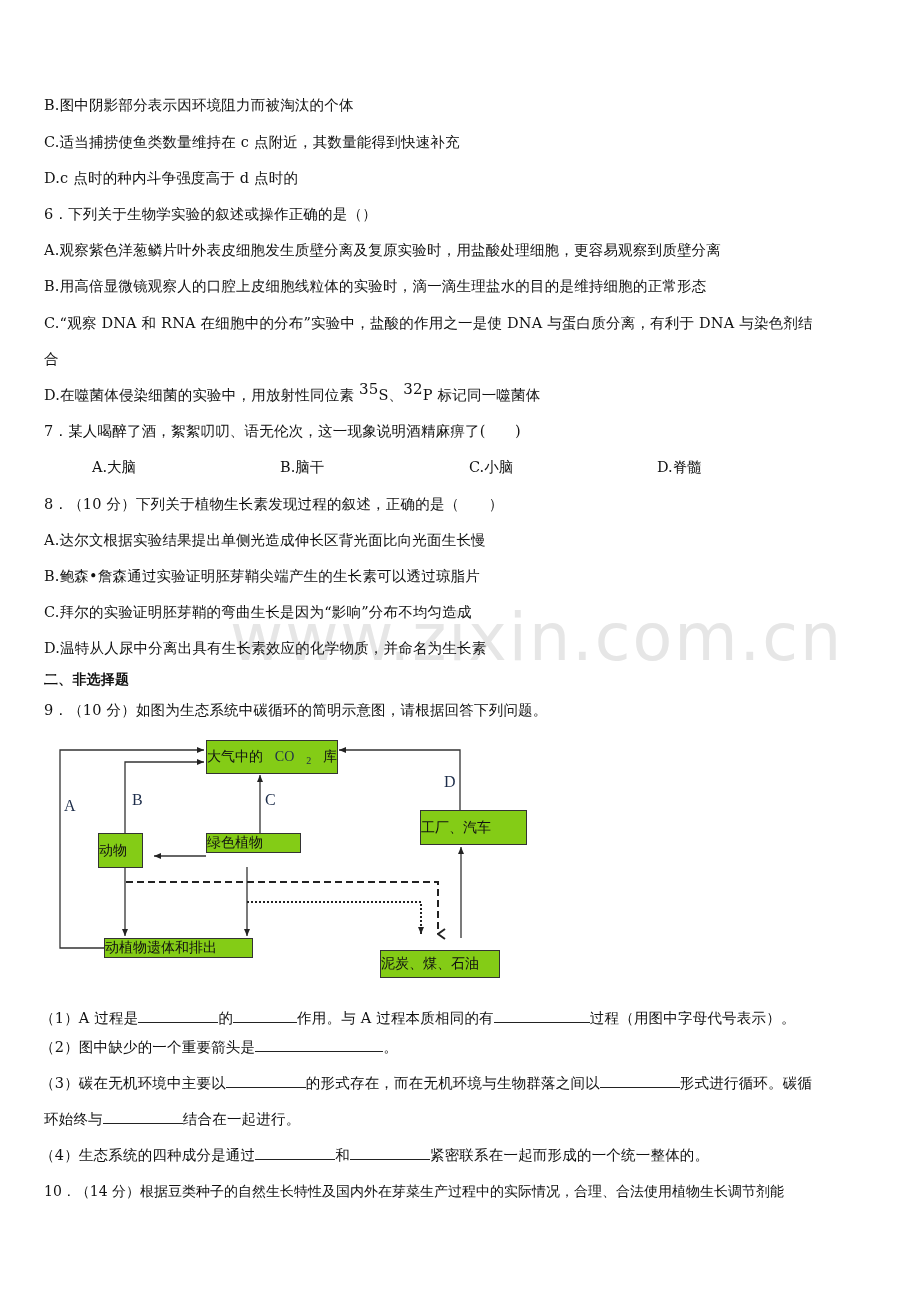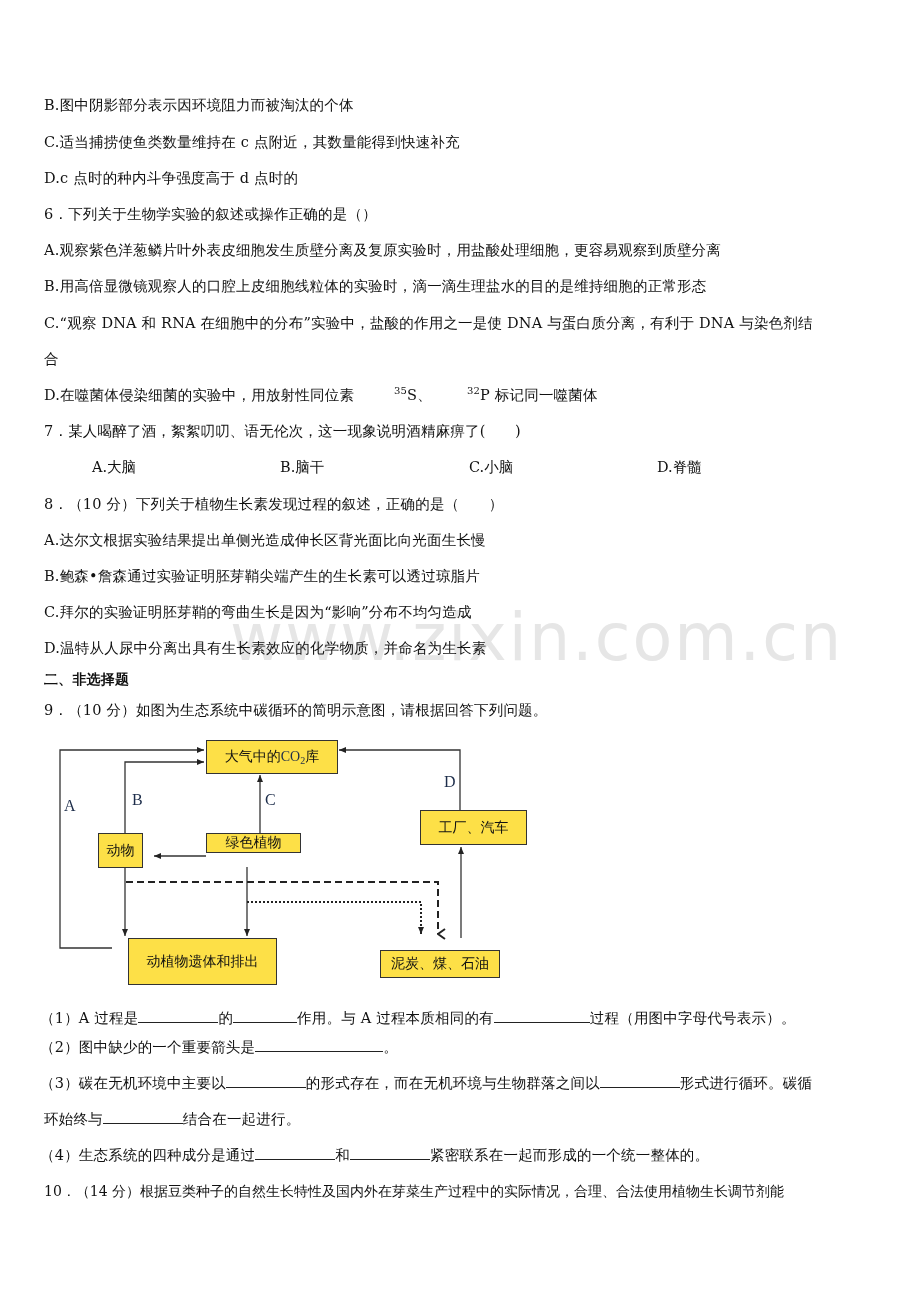--- a/index.html
+++ b/index.html
@@ -7,33 +7,33 @@
     width: 920px; height: 1302px; position: relative; overflow: hidden;
     font-family: "DejaVu Serif", "Liberation Serif", serif;
     color: #111111;
   }
   .line {
     position: absolute; left: 44px; font-size: 14.5px; line-height: 20px;
     white-space: nowrap; letter-spacing: 0.2px;
   }
   .bold { font-weight: bold; font-family: "DejaVu Sans", "Liberation Sans", sans-serif; }
   .blank { display: inline-block; border-bottom: 1px solid #222; height: 14px; vertical-align: baseline; }
-  sup { font-size: 10px; vertical-align: super; line-height: 0; margin-left: 35px; }
+  sup { font-size: 15px; vertical-align: super; line-height: 0; }
   .opt { position: absolute; font-size: 14.5px; line-height: 20px; white-space: nowrap; margin-left: 48px; }
   .watermark {
     position: absolute; left: 230px; top: 600px; font-size: 65px;
     font-family: "DejaVu Sans", "Liberation Sans", sans-serif;
     color: #e6e6e6; letter-spacing: 2px; z-index: 0; pointer-events: none;
   }
   .content { position: relative; z-index: 1; }
   .diagram { position: absolute; left: 0; top: 0; width: 920px; height: 1302px; }
   .box {
-    position: absolute; border: 1.3px solid #333; background: #fde047;
+    position: absolute; border: 1.3px solid #333; background: #84cc16;
     font-family: "DejaVu Sans", "Liberation Sans", sans-serif;
-    font-size: 14px; display: flex; align-items: center; justify-content: center;
+    font-size: 14px; display: flex; align-items: center; justify-content: space-between;
     box-sizing: border-box;
   }
   .dlabel {
     position: absolute; font-family: "Liberation Serif", "DejaVu Serif", serif;
     font-size: 16px; color: #1d2d4a;
   }
   .co2 { color: #1d2d4a; font-family: "Liberation Serif", serif; }
   .co2 sub { font-size: 10px; }
 </style>
 </head>
@@ -104,21 +104,21 @@
 
     <div class="box" style="left:206px; top:740px; width:132px; height:34px">
       <span>大气中的</span>
         <span class="co2">CO</span>
         <span class="co2"><sub>2</sub></span>
         <span>库</span>
     </div>
     <div class="box" style="left:98px; top:833px; width:45px; height:35px">动物</div>
     <div class="box" style="left:206px; top:833px; width:95px; height:20px">绿色植物</div>
     <div class="box" style="left:420px; top:810px; width:107px; height:35px">工厂、汽车</div>
-    <div class="box" style="left:128px; top:938px; width:149px; height:47px">动植物遗体和排出</div>
+    <div class="box" style="left:104px; top:938px; width:149px; height:20px">动植物遗体和排出</div>
     <div class="box" style="left:380px; top:950px; width:120px; height:28px">泥炭、煤、石油</div>
 
     <div class="dlabel" style="left:64px; top:797px">A</div>
     <div class="dlabel" style="left:132px; top:791px">B</div>
     <div class="dlabel" style="left:265px; top:791px">C</div>
     <div class="dlabel" style="left:444px; top:773px">D</div>
   </div>
 
   <div class="line" style="top:1008px; left:40px"><span>（1）A 过程是</span><span class="blank" style="width:80px"></span><span>的</span><span class="blank" style="width:64px"></span><span>作用。与 A 过程本质相同的有</span><span class="blank" style="width:96px"></span><span>过程（用图中字母代号表示）。</span></div>
 

